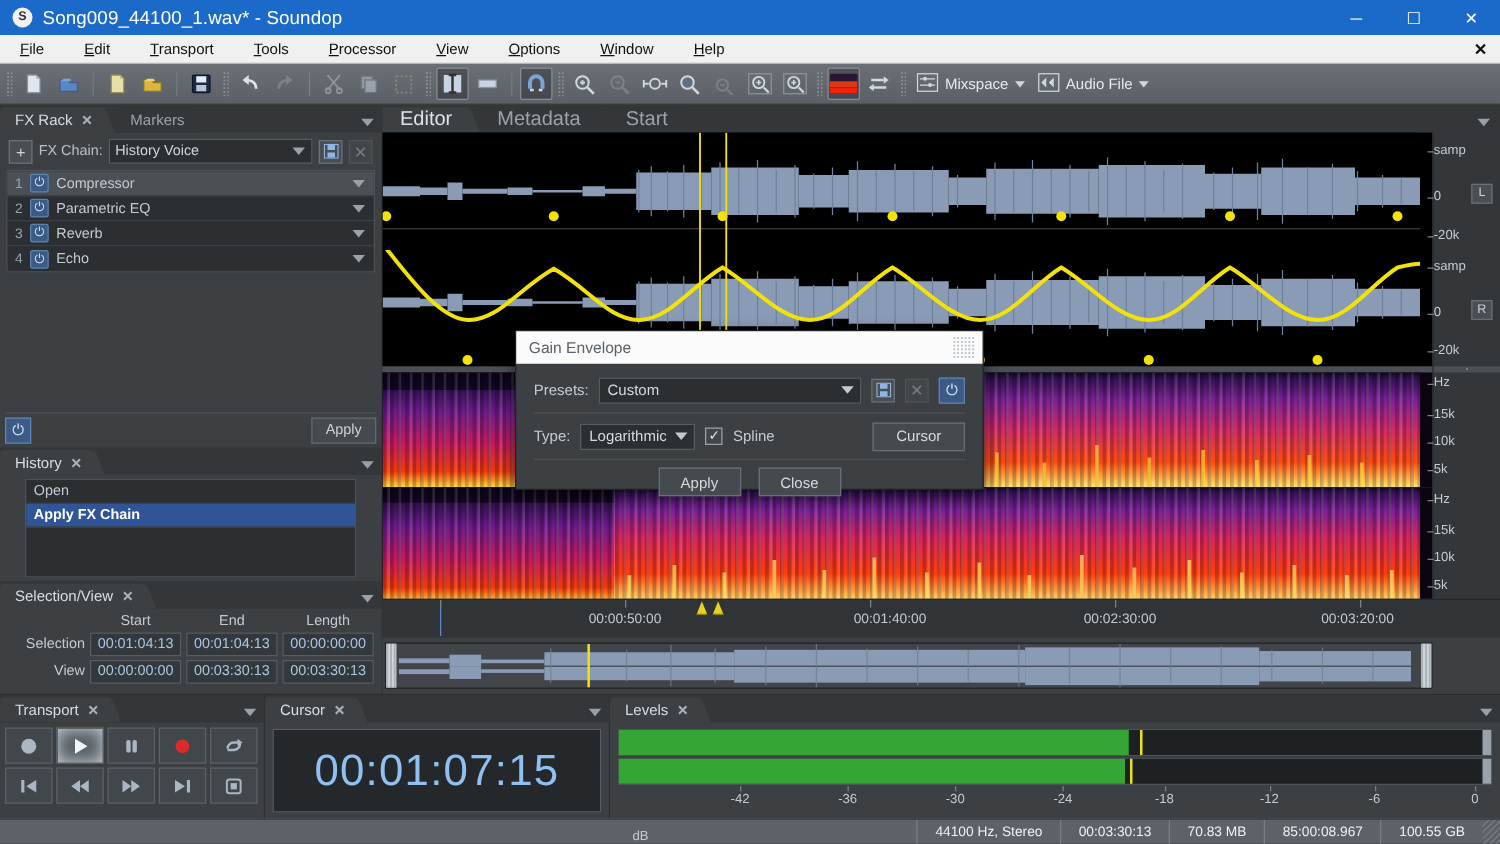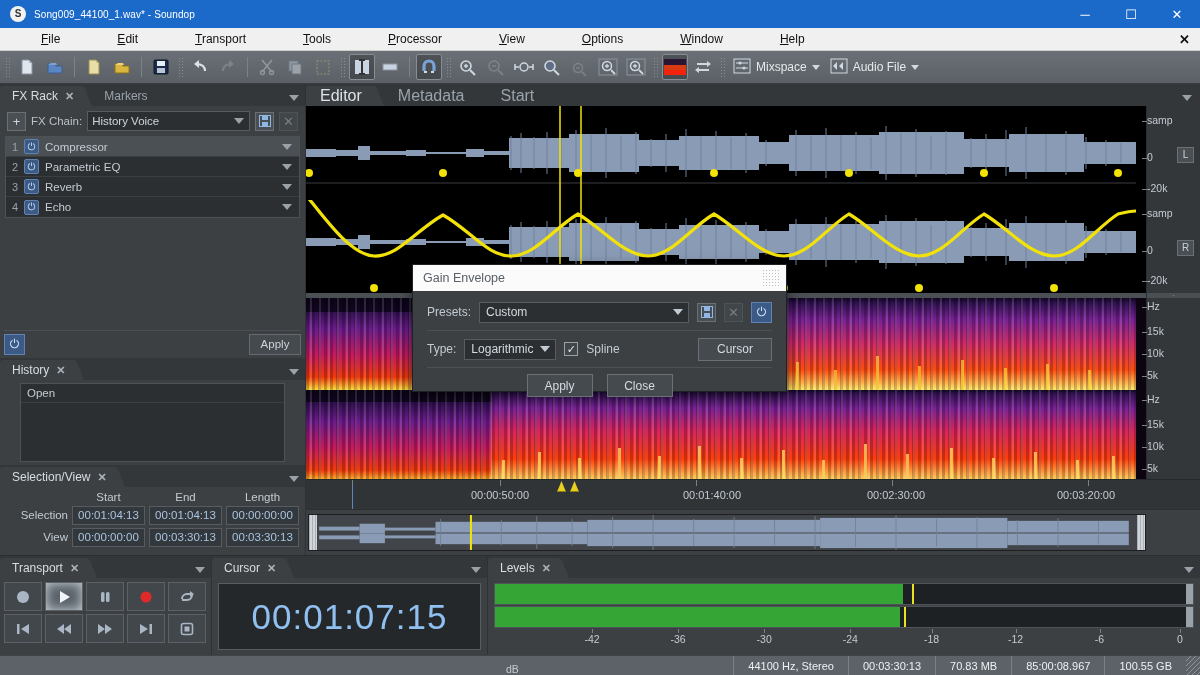--- a/index.html
+++ b/index.html
@@ -18,36 +18,36 @@
   .titlebar {
     height: 28px; background: #1b6ac9; color: #fff;
     display: flex; align-items: center; flex: 0 0 28px;
   }
   .titlebar .tb-icon {
     width: 16px; height: 16px; margin: 0 8px 0 10px;
     border-radius: 50%; background: #f2f2f2; color: #333;
     font-size: 10px; line-height: 16px; text-align: center;
     font-weight: bold;
   }
-  .titlebar .tb-title { font-size: 10px; letter-spacing: .1px; }
+  .titlebar .tb-title { font-size: 15px; letter-spacing: .1px; }
   .titlebar .tb-spacer { flex: 1; }
   .win-btn {
     width: 46px; height: 28px; display: flex;
     align-items: center; justify-content: center;
     color: #fff; font-size: 13px;
   }
 
   
   .menubar {
     height: 23px; flex: 0 0 23px; background: #f0f0f0;
     display: flex; align-items: center; border-bottom: 1px solid #cfcfcf;
   }
   .menubar .mi {
     padding: 0 16px; height: 23px; line-height: 23px;
-    font-size: 12px; color: #111; margin-left: 25px;
+    font-size: 12px; color: #111;
   }
   .menubar .mi u { text-decoration: underline; }
   .menubar .mspacer { flex: 1; }
   .menubar .mclose { padding: 0 10px; font-size: 13px; color: #111; font-weight: bold;}
 
   
   .toolbar {
     height: 33px; flex: 0 0 33px;
     background: linear-gradient(#6b7076, #5a6066);
     display: flex; align-items: center; padding: 0 2px;
@@ -582,20 +582,21 @@
         <div class="panel-tabs">
           <div class="ptab active">
             <span>History</span>
             <span class="x">✕</span>
           </div>
           <div class="ptab-caret"></div>
         </div>
         <div class="panel-body" style="padding:3px 20px;">
           <div class="hist-list">
             <div class="hist-row">Open</div>
+            <div class="hist-row sel">Apply FX Chain</div>
           </div>
         </div>
       </div>
 
       <div class="panel selview">
         <div class="panel-tabs">
           <div class="ptab active">
             <span>Selection/View</span>
             <span class="x">✕</span>
           </div>

